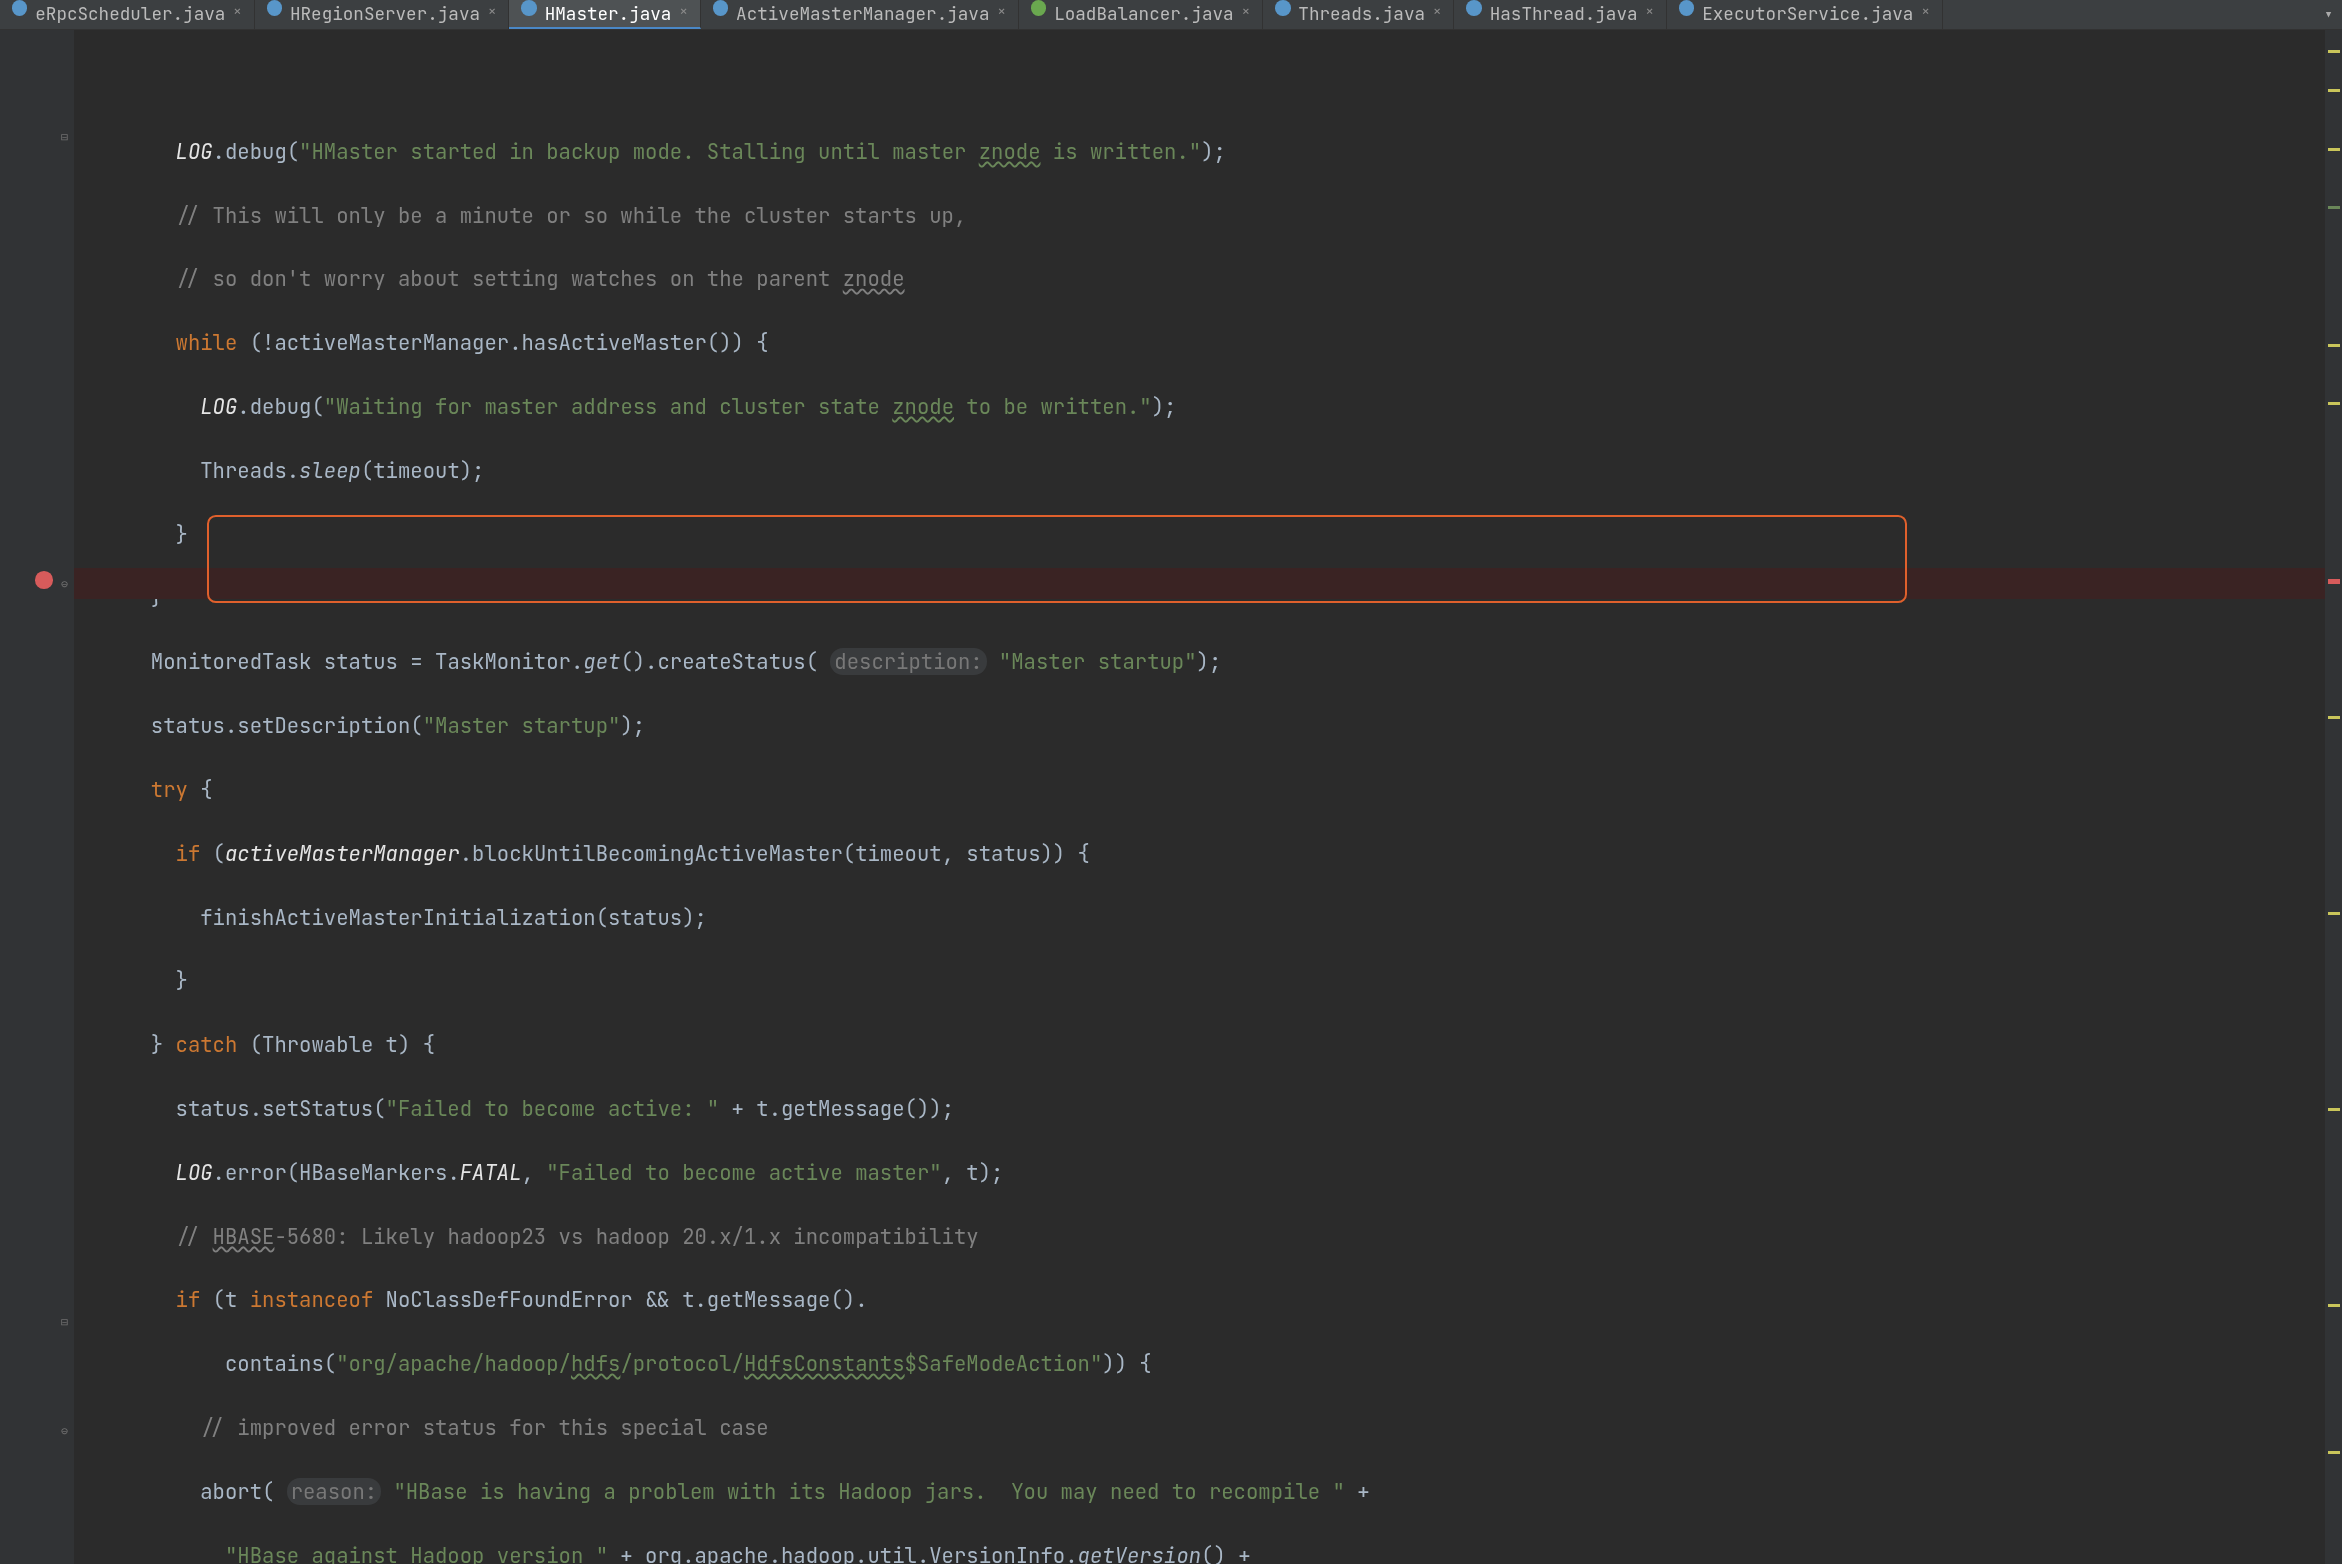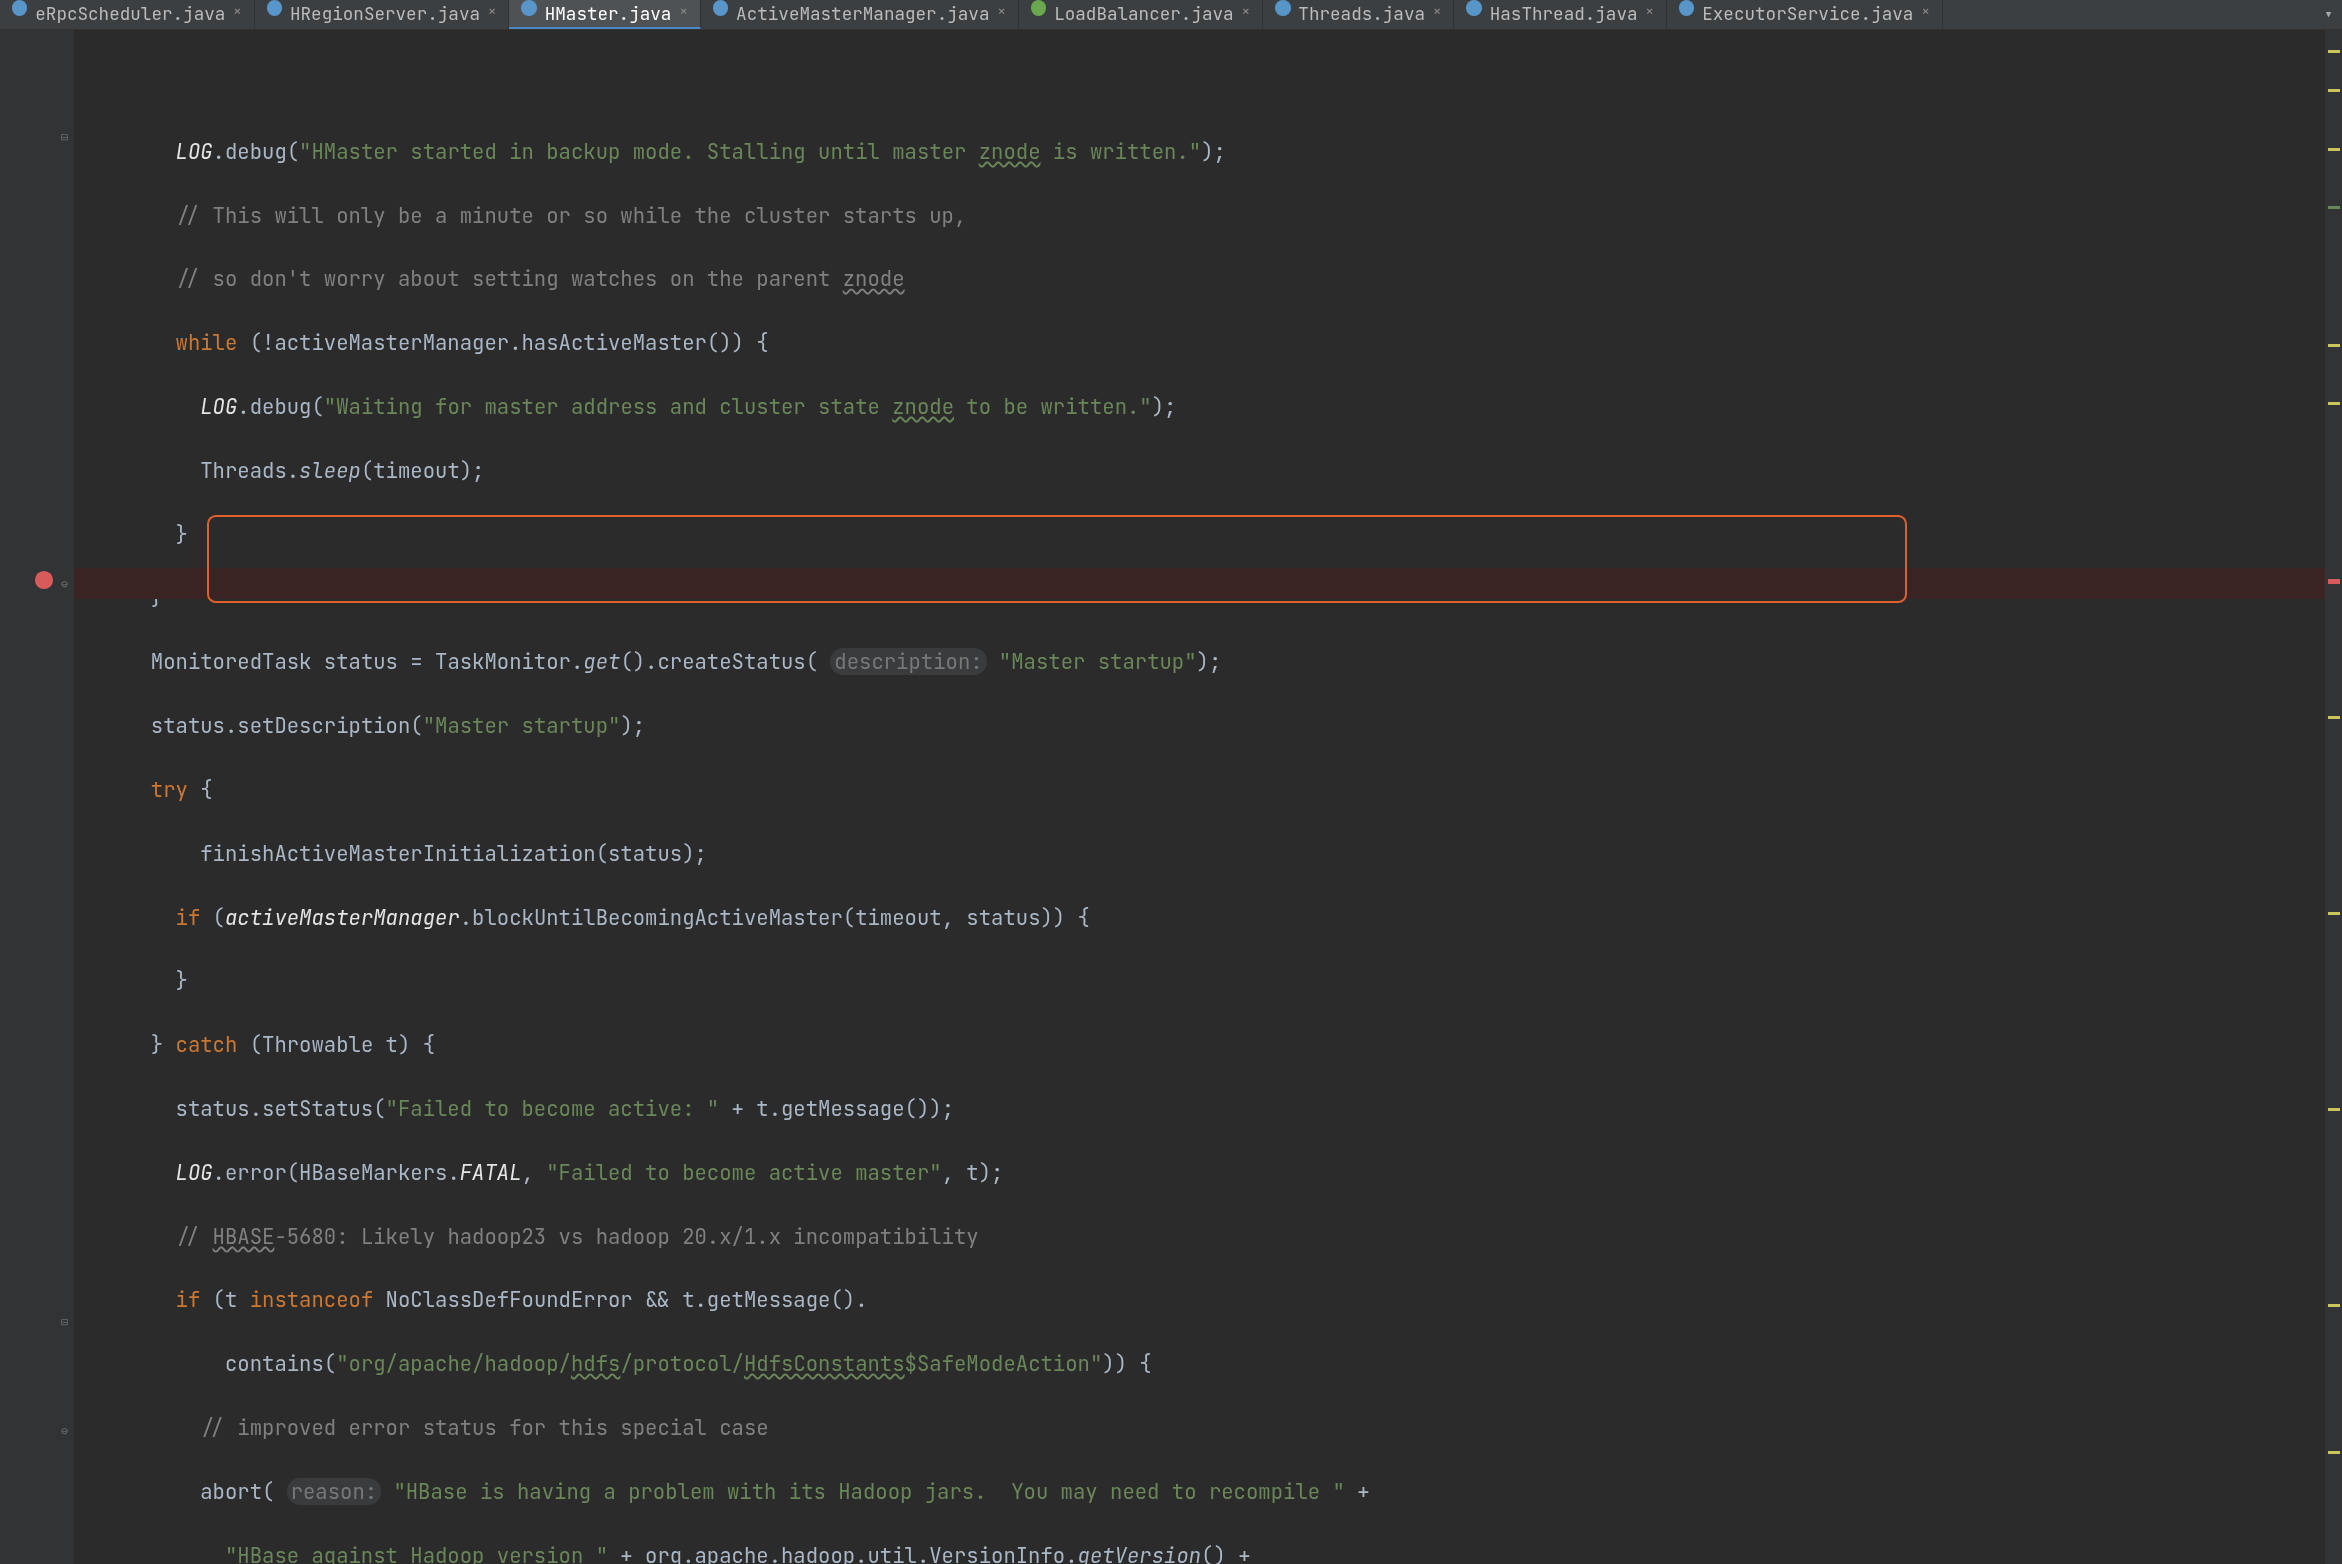--- a/index.html
+++ b/index.html
@@ -99,22 +99,22 @@
 <div>      <span class="cm">// This will only be a minute or so while the cluster starts up,</span></div>
 <div>      <span class="cm"><span>// so don't worry about setting watches on the parent </span><span class="wavy2">znode</span></span></div>
 <div>      <span class="kw">while</span><span> (!activeMasterManager.hasActiveMaster()) {</span></div>
 <div>        <span class="fld">LOG</span><span>.debug(</span><span class="str"><span>"Waiting for master address and cluster state </span><span class="wavy">znode</span><span> to be written."</span></span><span>);</span></div>
 <div>        <span>Threads.</span><span class="static">sleep</span><span>(timeout);</span></div>
 <div>      <span>}</span></div>
 <div>    <span>}</span></div>
 <div>    <span>MonitoredTask status = TaskMonitor.</span><span class="static">get</span><span>().createStatus( </span><span class="hint">description:</span> <span class="str">"Master startup"</span><span>);</span></div>
 <div>    <span>status.setDescription(</span><span class="str">"Master startup"</span><span>);</span></div>
 <div>    <span class="kw">try</span><span> {</span></div>
+<div>      <span class="kw">if</span><span> (</span><span class="fld">activeMasterManager</span><span>.blockUntilBecomingActiveMaster(timeout, status)) {</span></div>
 <div>        <span>finishActiveMasterInitialization(status);</span></div>
-<div>      <span class="kw">if</span><span> (</span><span class="fld">activeMasterManager</span><span>.blockUntilBecomingActiveMaster(timeout, status)) {</span></div>
 <div>      <span>}</span></div>
 <div>    <span>} </span><span class="kw">catch</span><span> (Throwable t) {</span></div>
 <div>      <span>status.setStatus(</span><span class="str">"Failed to become active: "</span><span> + t.getMessage());</span></div>
 <div>      <span class="fld">LOG</span><span>.error(HBaseMarkers.</span><span class="fld">FATAL</span><span>, </span><span class="str">"Failed to become active master"</span><span>, t);</span></div>
 <div>      <span class="cm"><span>// </span><span class="wavy2">HBASE</span><span>-5680: Likely hadoop23 vs hadoop 20.x/1.x incompatibility</span></span></div>
 <div>      <span class="kw">if</span><span> (t </span><span class="kw">instanceof</span><span> NoClassDefFoundError &amp;&amp; t.getMessage().</span></div>
 <div>          <span>contains(</span><span class="str"><span>"org/apache/hadoop/</span><span class="wavy">hdfs</span><span>/protocol/</span><span class="wavy">HdfsConstants</span><span>$SafeModeAction"</span></span><span>)) {</span></div>
 <div>        <span class="cm">// improved error status for this special case</span></div>
 <div>        <span>abort( </span><span class="hint">reason:</span> <span class="str">"HBase is having a problem with its Hadoop jars.  You may need to recompile "</span><span> +</span></div>
 <div>          <span class="str">"HBase against Hadoop version "</span><span> + org.apache.hadoop.util.VersionInfo.</span><span class="static">getVersion</span><span>() +</span></div>

